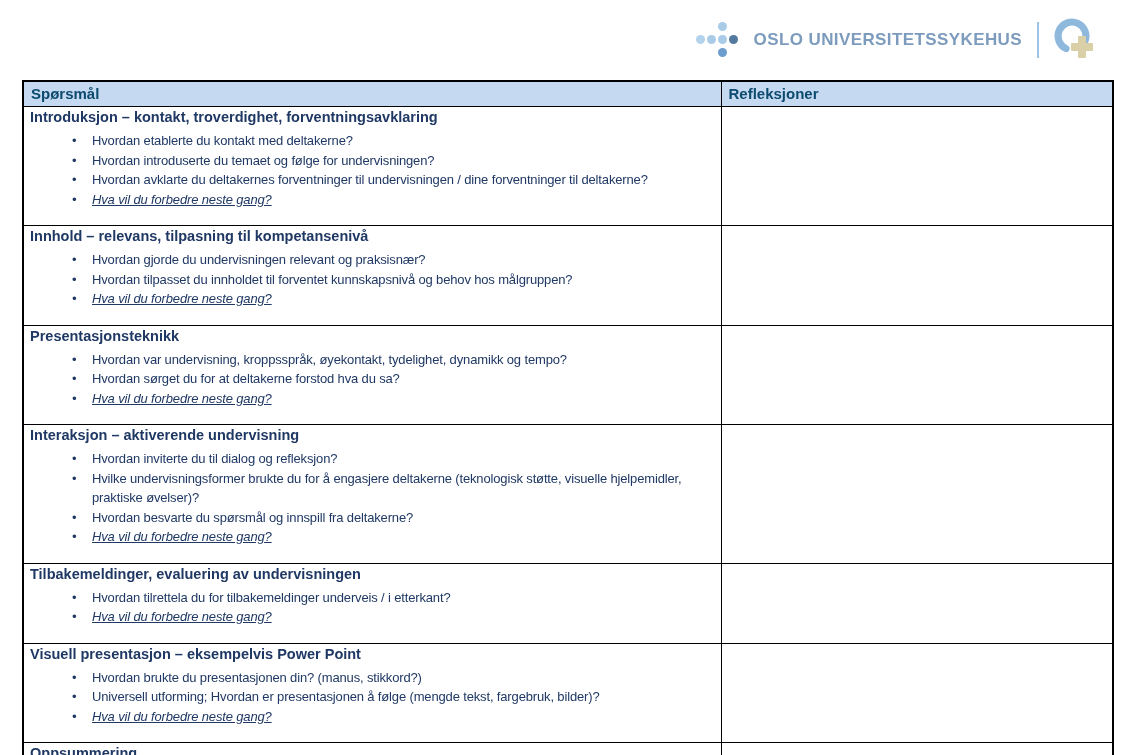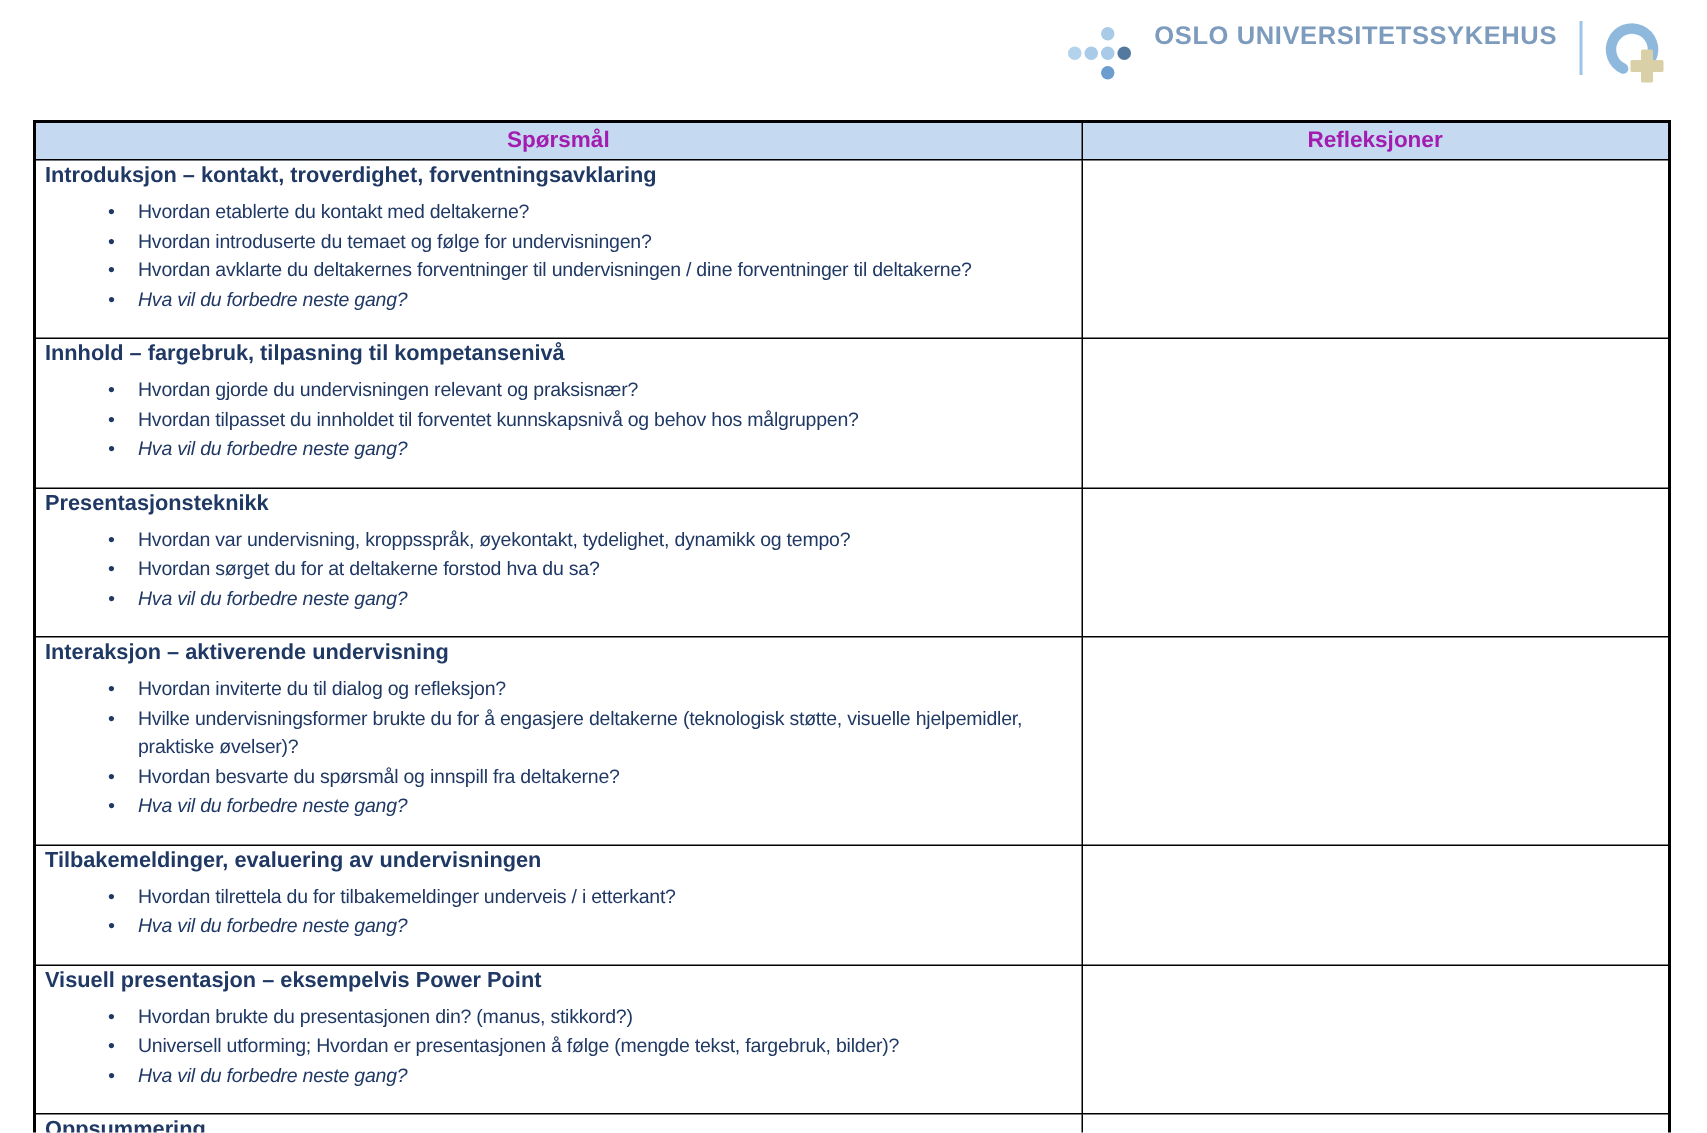--- a/index.html
+++ b/index.html
@@ -7,22 +7,22 @@
   body {
     width:1138px; height:755px;
     background:#ffffff;
     font-family:"Liberation Sans", sans-serif;
     position:relative;
     overflow:hidden;
   }
 
   
   .logo {
-    position:absolute; top:14px; right:24px;
-    display:flex; align-items:flex-start;
+    position:absolute; top:14px; right:40px;
+    display:flex; align-items:center;
     height:52px;
   }
   .dotcross { position:relative; width:46px; height:44px; margin-right:12px; }
   .dotcross .dot { position:absolute; width:9px; height:9px; border-radius:50%; }
   .dot-top    { left:22px; top:4px;  background:#a9cbe8; }
   .dot-m1     { left:0px;  top:17px; background:#b3d2ec; }
   .dot-m2     { left:11px; top:17px; background:#a9cbe8; }
   .dot-m3     { left:22px; top:17px; background:#a9cbe8; }
   .dot-m4     { left:33px; top:17px; background:#54799f; }
   .dot-bottom { left:22px; top:30px; background:#6c9dce; }
@@ -44,24 +44,24 @@
     border-collapse:collapse;
     table-layout:fixed;
     border:2px solid #000;
   }
   .reflection-table th, .reflection-table td {
     border:1px solid #000;
     vertical-align:top;
   }
   .reflection-table thead th {
     background:#c5d9f1;
-    color:#a21caf;
+    color:#0c4a6e;
     font-size:15px;
     font-weight:bold;
-    text-align:center;
+    text-align:left;
     padding:3px 7px 4px 7px;
     border-bottom:1.5px solid #000;
   }
   td.q-cell {
     color:#1f3864;
     padding:1px 6px 1px 6px;
   }
   td.r-cell { background:#ffffff; }
   .section-title {
     font-weight:bold;
@@ -79,21 +79,21 @@
     font-size:13px;
     line-height:19.5px;
     letter-spacing:-0.15px;
     color:#1f3864;
   }
   ul.bullets li::before {
     content:"\2022";
     position:absolute; left:0; top:0;
     font-size:13px;
   }
-  ul.bullets li.italic { font-style:italic; }
+  ul.bullets li.italic { font-style:italic;text-decoration:underline; }
   tbody tr:last-child td.q-cell { padding-bottom:13px; }
 </style>
 </head>
 <body>
 
 <div class="logo">
   <div class="dotcross">
     <span class="dot dot-top"></span>
     <span class="dot dot-m1"></span>
     <span class="dot dot-m2"></span>
@@ -134,21 +134,21 @@
             <li>Hvordan introduserte du temaet og følge for undervisningen?</li>
             <li>Hvordan avklarte du deltakernes forventninger til undervisningen / dine forventninger til deltakerne?</li>
             <li class="italic">Hva vil du forbedre neste gang?</li>
           </ul>
     </td>
     <td class="r-cell"></td>
   </tr>
 
   <tr>
     <td class="q-cell">
-      <div class="section-title">Innhold – fargebruk, tilpasning til kompetansenivå</div>
+      <div class="section-title">Innhold – relevans, tilpasning til kompetansenivå</div>
       <ul class="bullets">
             <li>Hvordan gjorde du undervisningen relevant og praksisnær?</li>
             <li>Hvordan tilpasset du innholdet til forventet kunnskapsnivå og behov hos målgruppen?</li>
             <li class="italic">Hva vil du forbedre neste gang?</li>
           </ul>
     </td>
     <td class="r-cell"></td>
   </tr>
 
   <tr>

